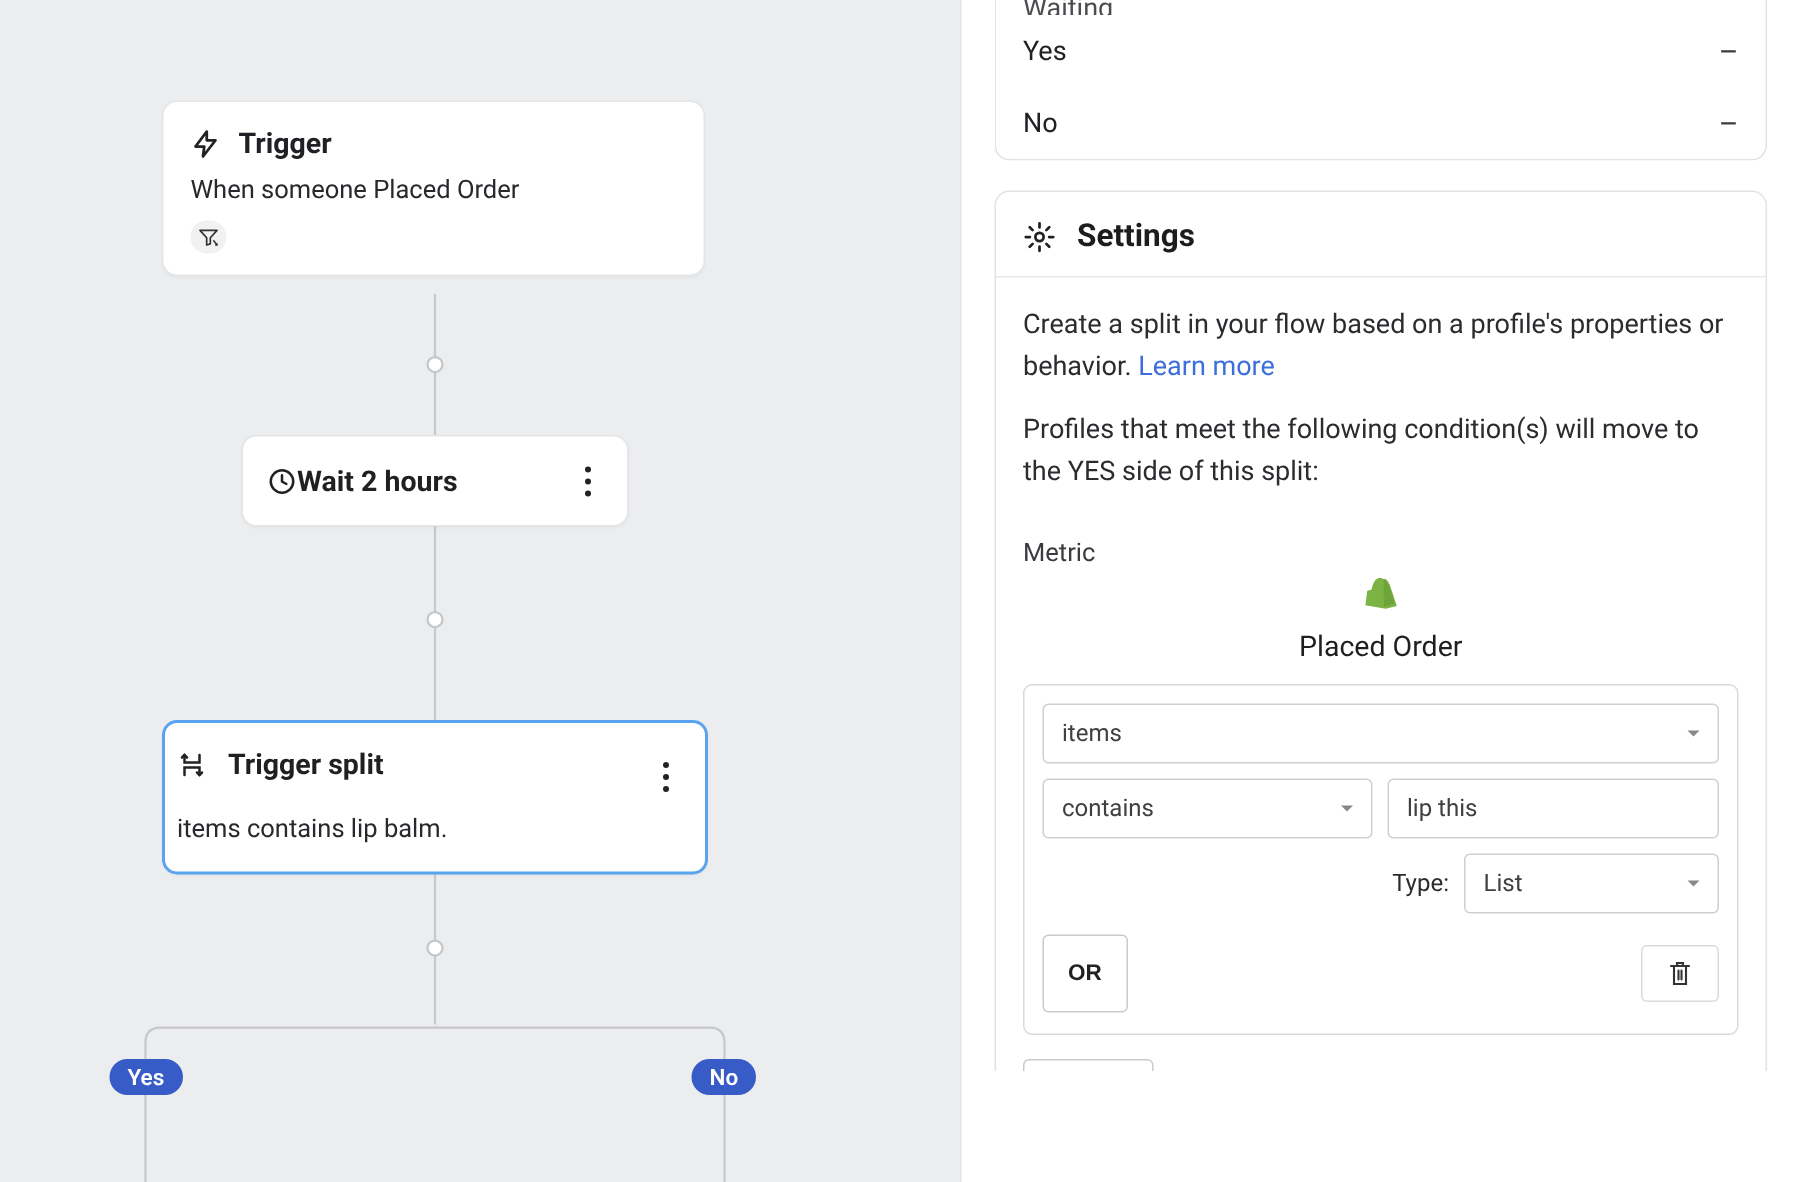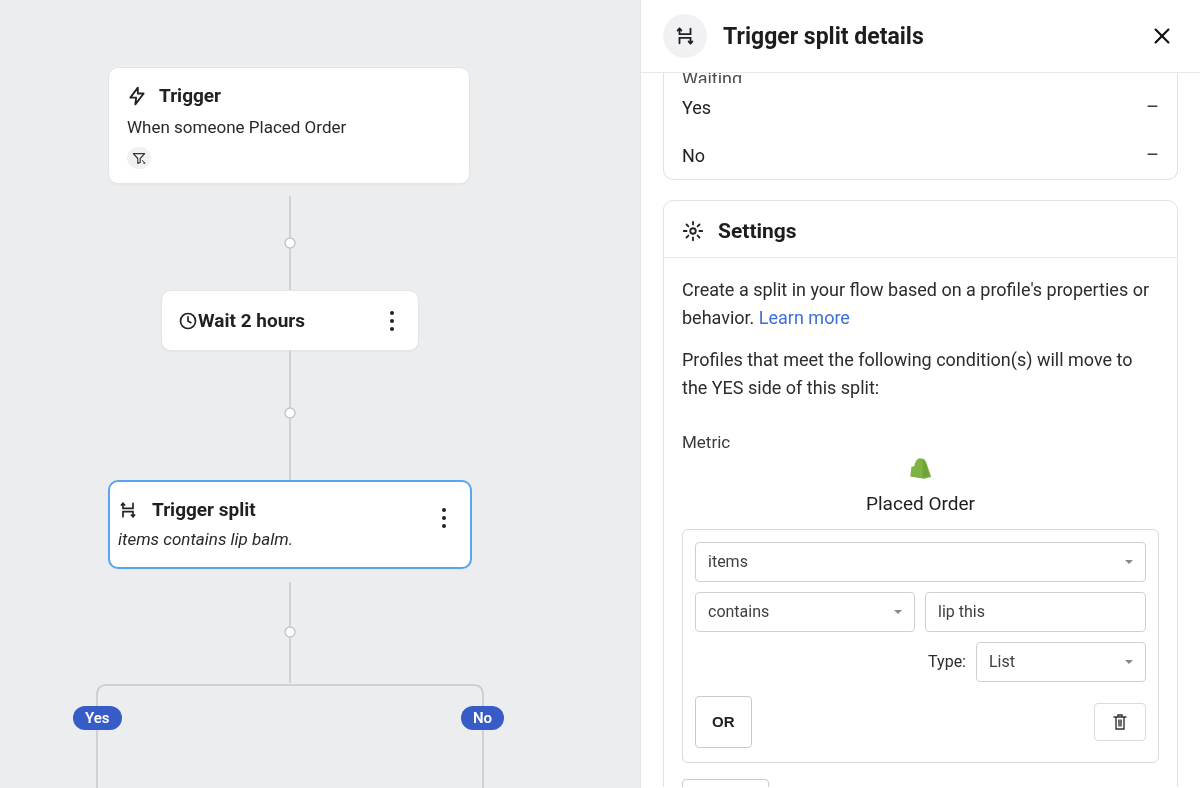--- a/index.html
+++ b/index.html
@@ -19,21 +19,21 @@
 .trigger-card { left: 108px; top: 67px; width: 362px; padding: 16px 18px 14px; }
 .trigger-card .hdr { display: flex; align-items: center; gap: 12px; font-weight: 700; font-size: 19px; color: #202124; }
 .trigger-card .desc { margin-top: 10px; font-size: 17px; color: #28292c; }
 .filter-badge { margin-top: 10px; width: 24px; height: 22px; border-radius: 11px; background: #f1f1f2; display: flex; align-items: center; justify-content: center; }
 
 .wait-card { left: 161px; top: 290px; width: 258px; padding: 18px 16px; display: flex; align-items: center; }
 .wait-card .lbl { font-weight: 700; font-size: 19px; color: #1f2022; flex: 1; }
 
 .split-card { left: 108px; top: 480px; width: 364px; padding: 16px 8px 18px; border: 2px solid #5aa3f0; }
 .split-card .hdr { display: flex; align-items: center; gap: 14px; font-weight: 700; font-size: 19px; color: #1f2022; }
-.split-card .desc { margin-top: 8px; font-size: 17px; color: #28292c; font-style: italic; }
+.split-card .desc { margin-top: 22px; font-size: 17px; color: #28292c; }
 
 .kebab { position: absolute; right: 12px; top: 50%; transform: translateY(-50%); width: 28px; height: 28px; display: flex; flex-direction: column; align-items: center; justify-content: center; gap: 4px; cursor: pointer; border-radius: 6px; }
 .split-card .kebab { top: 22px; transform: none; }
 .kebab span { width: 4px; height: 4px; border-radius: 50%; background: #222; display: block; } 
 
 .badge { position: absolute; background: #385cc7; color: #fff; font-weight: 600; font-size: 15px; padding: 3px 12px; border-radius: 14px; }
 .badge-yes { left: 73px; top: 706px; }
 .badge-no  { left: 461px; top: 706px; }
 
 
@@ -159,38 +159,20 @@
       </div>
   </div>
 
   <div class="badge badge-yes">Yes</div>
   <div class="badge badge-no">No</div>
 
 </div>
 
 <div class="panel">
 
-  <div class="panel-hdr">
-    <div class="panel-hdr-icon">
-      <span class="icon">
-        <svg width="22" height="22" viewBox="0 0 24 24" fill="none" stroke="#222" stroke-width="2" stroke-linecap="round">
-            <path d="M6 4 L6 10 L18 10 L18 4"></path>
-            <path d="M6 20 L6 14 L18 14 L18 20"></path>
-            <path d="M4 6 L6 4 L8 6"></path>
-            <path d="M16 18 L18 20 L20 18"></path>
-          </svg>
-      </span>
-    </div>
-    <div class="panel-hdr-title">Trigger split details</div>
-    <div class="close-btn">
-      <svg width="22" height="22" viewBox="0 0 24 24">
-          <path d="M5 5 L19 19 M19 5 L5 19" stroke="#111" stroke-width="2.4" stroke-linecap="round"></path>
-        </svg>
-    </div>
-  </div>
 
   <div class="panel-body">
 
     <div class="section-card first">
       <div class="stat-row truncated-top">
         <span>Waiting</span>
         <span class="dash"></span>
       </div>
       <div class="stat-row">
         <span>Yes</span>

